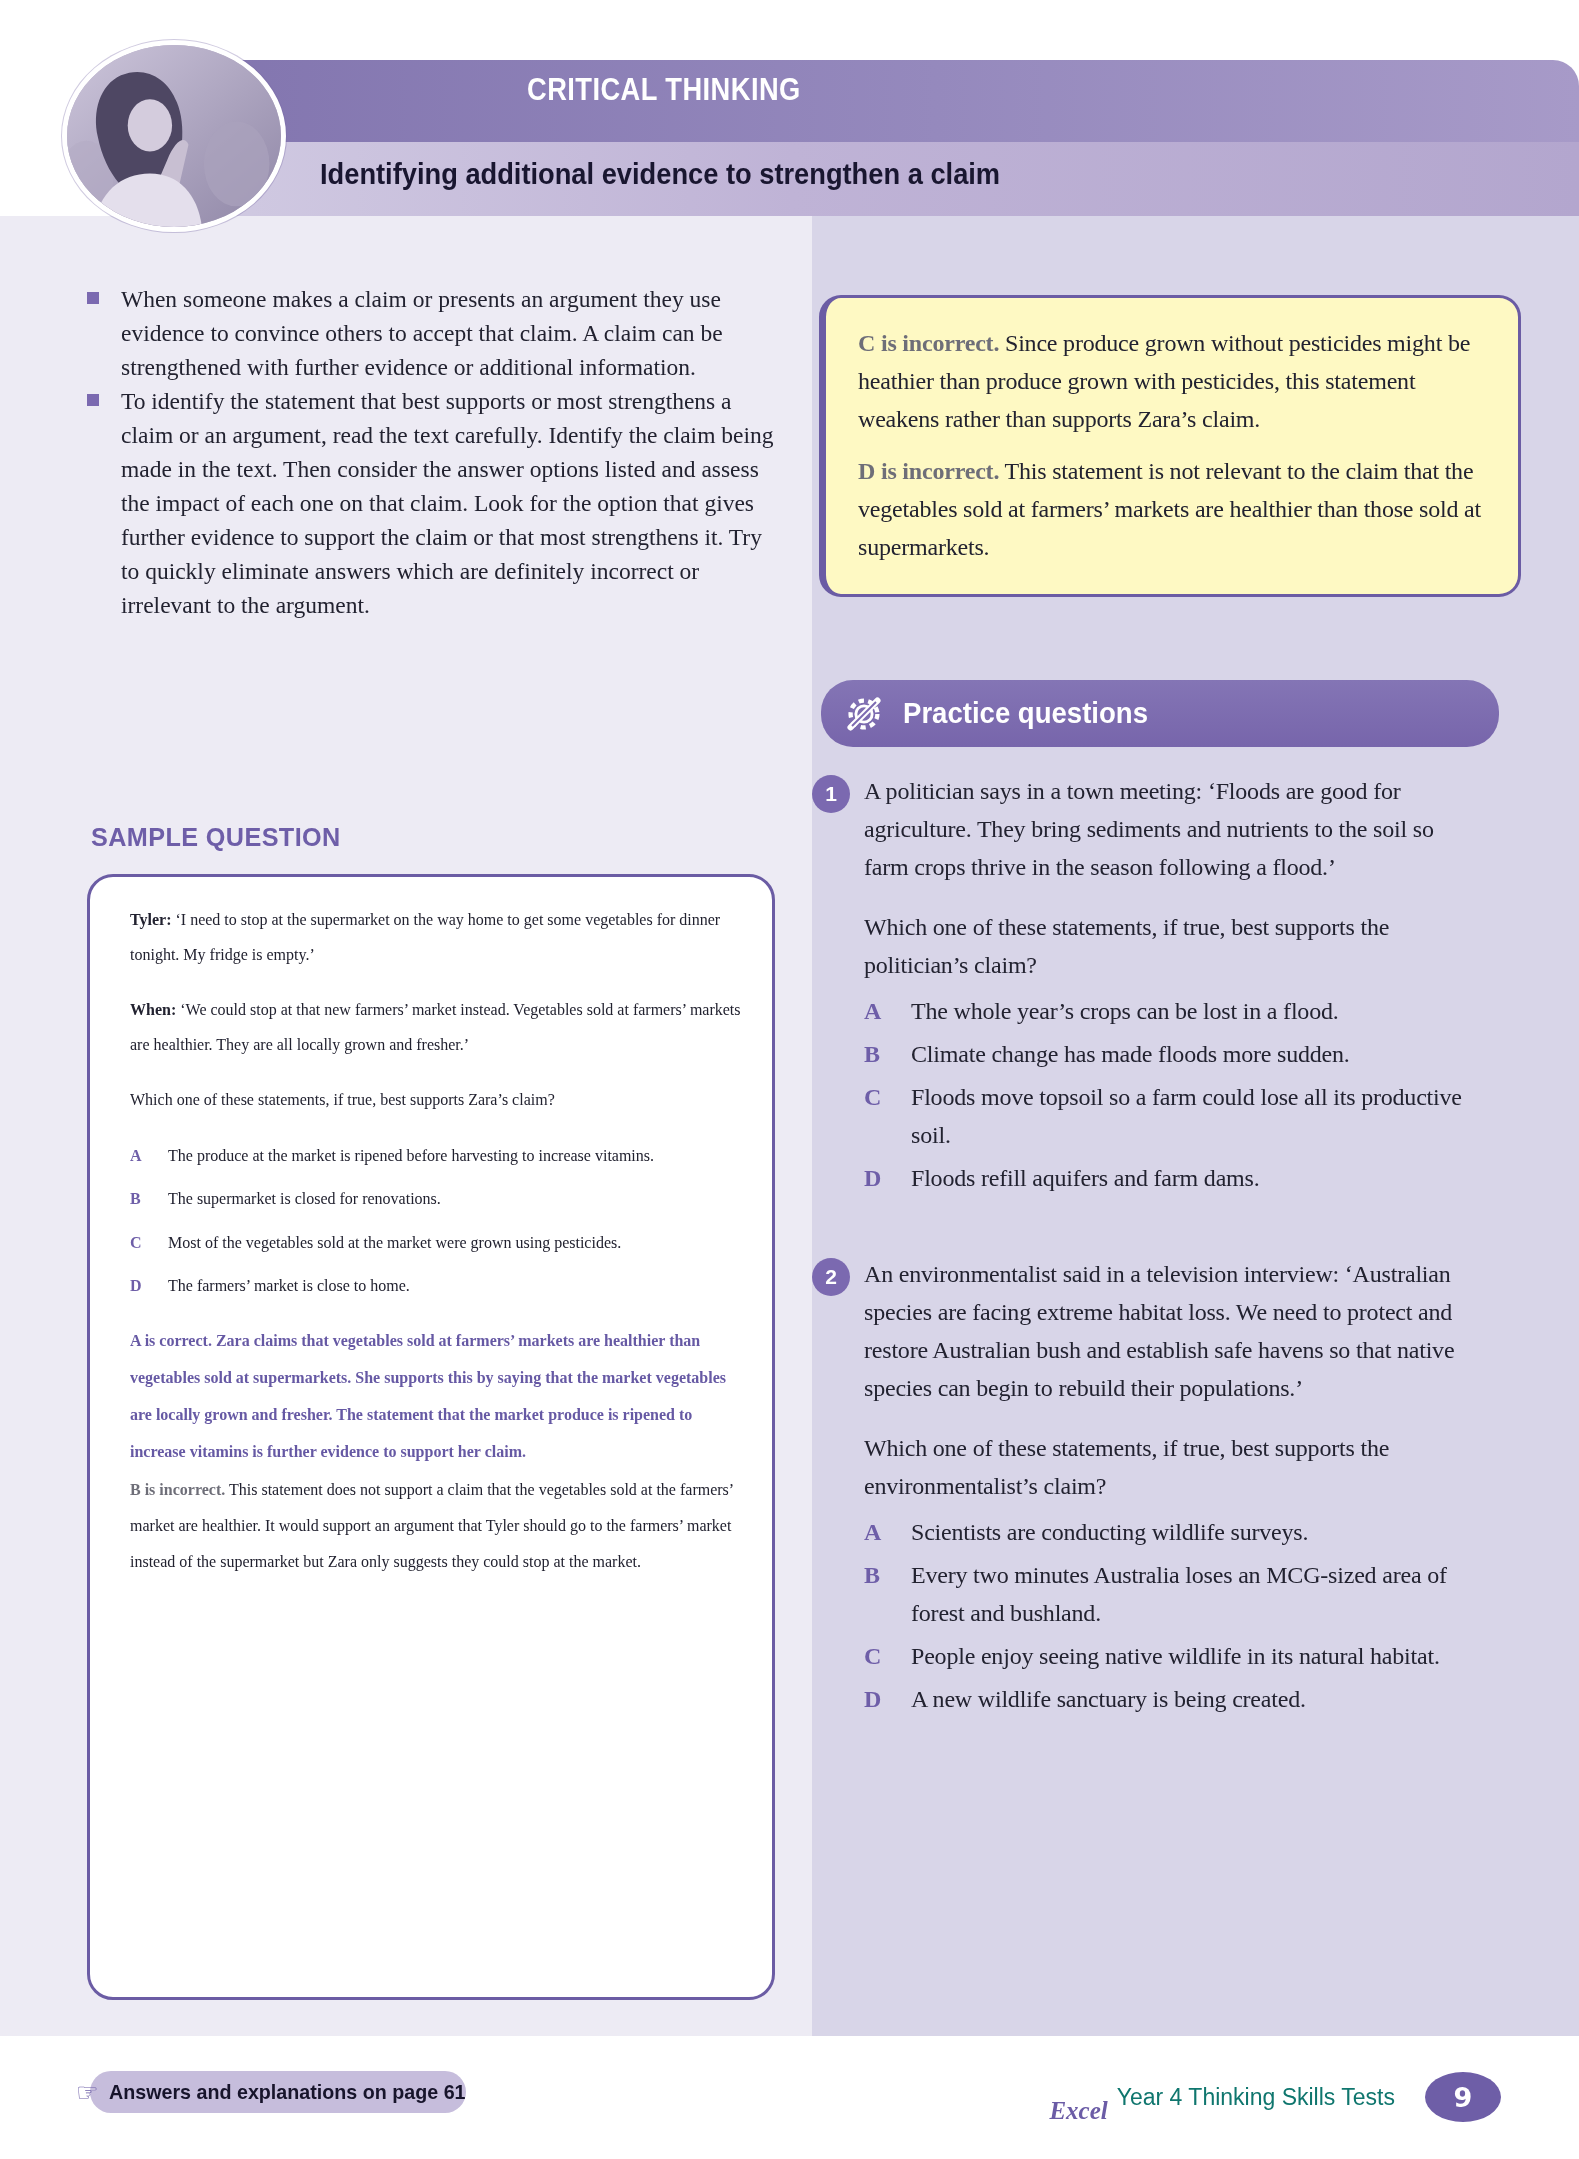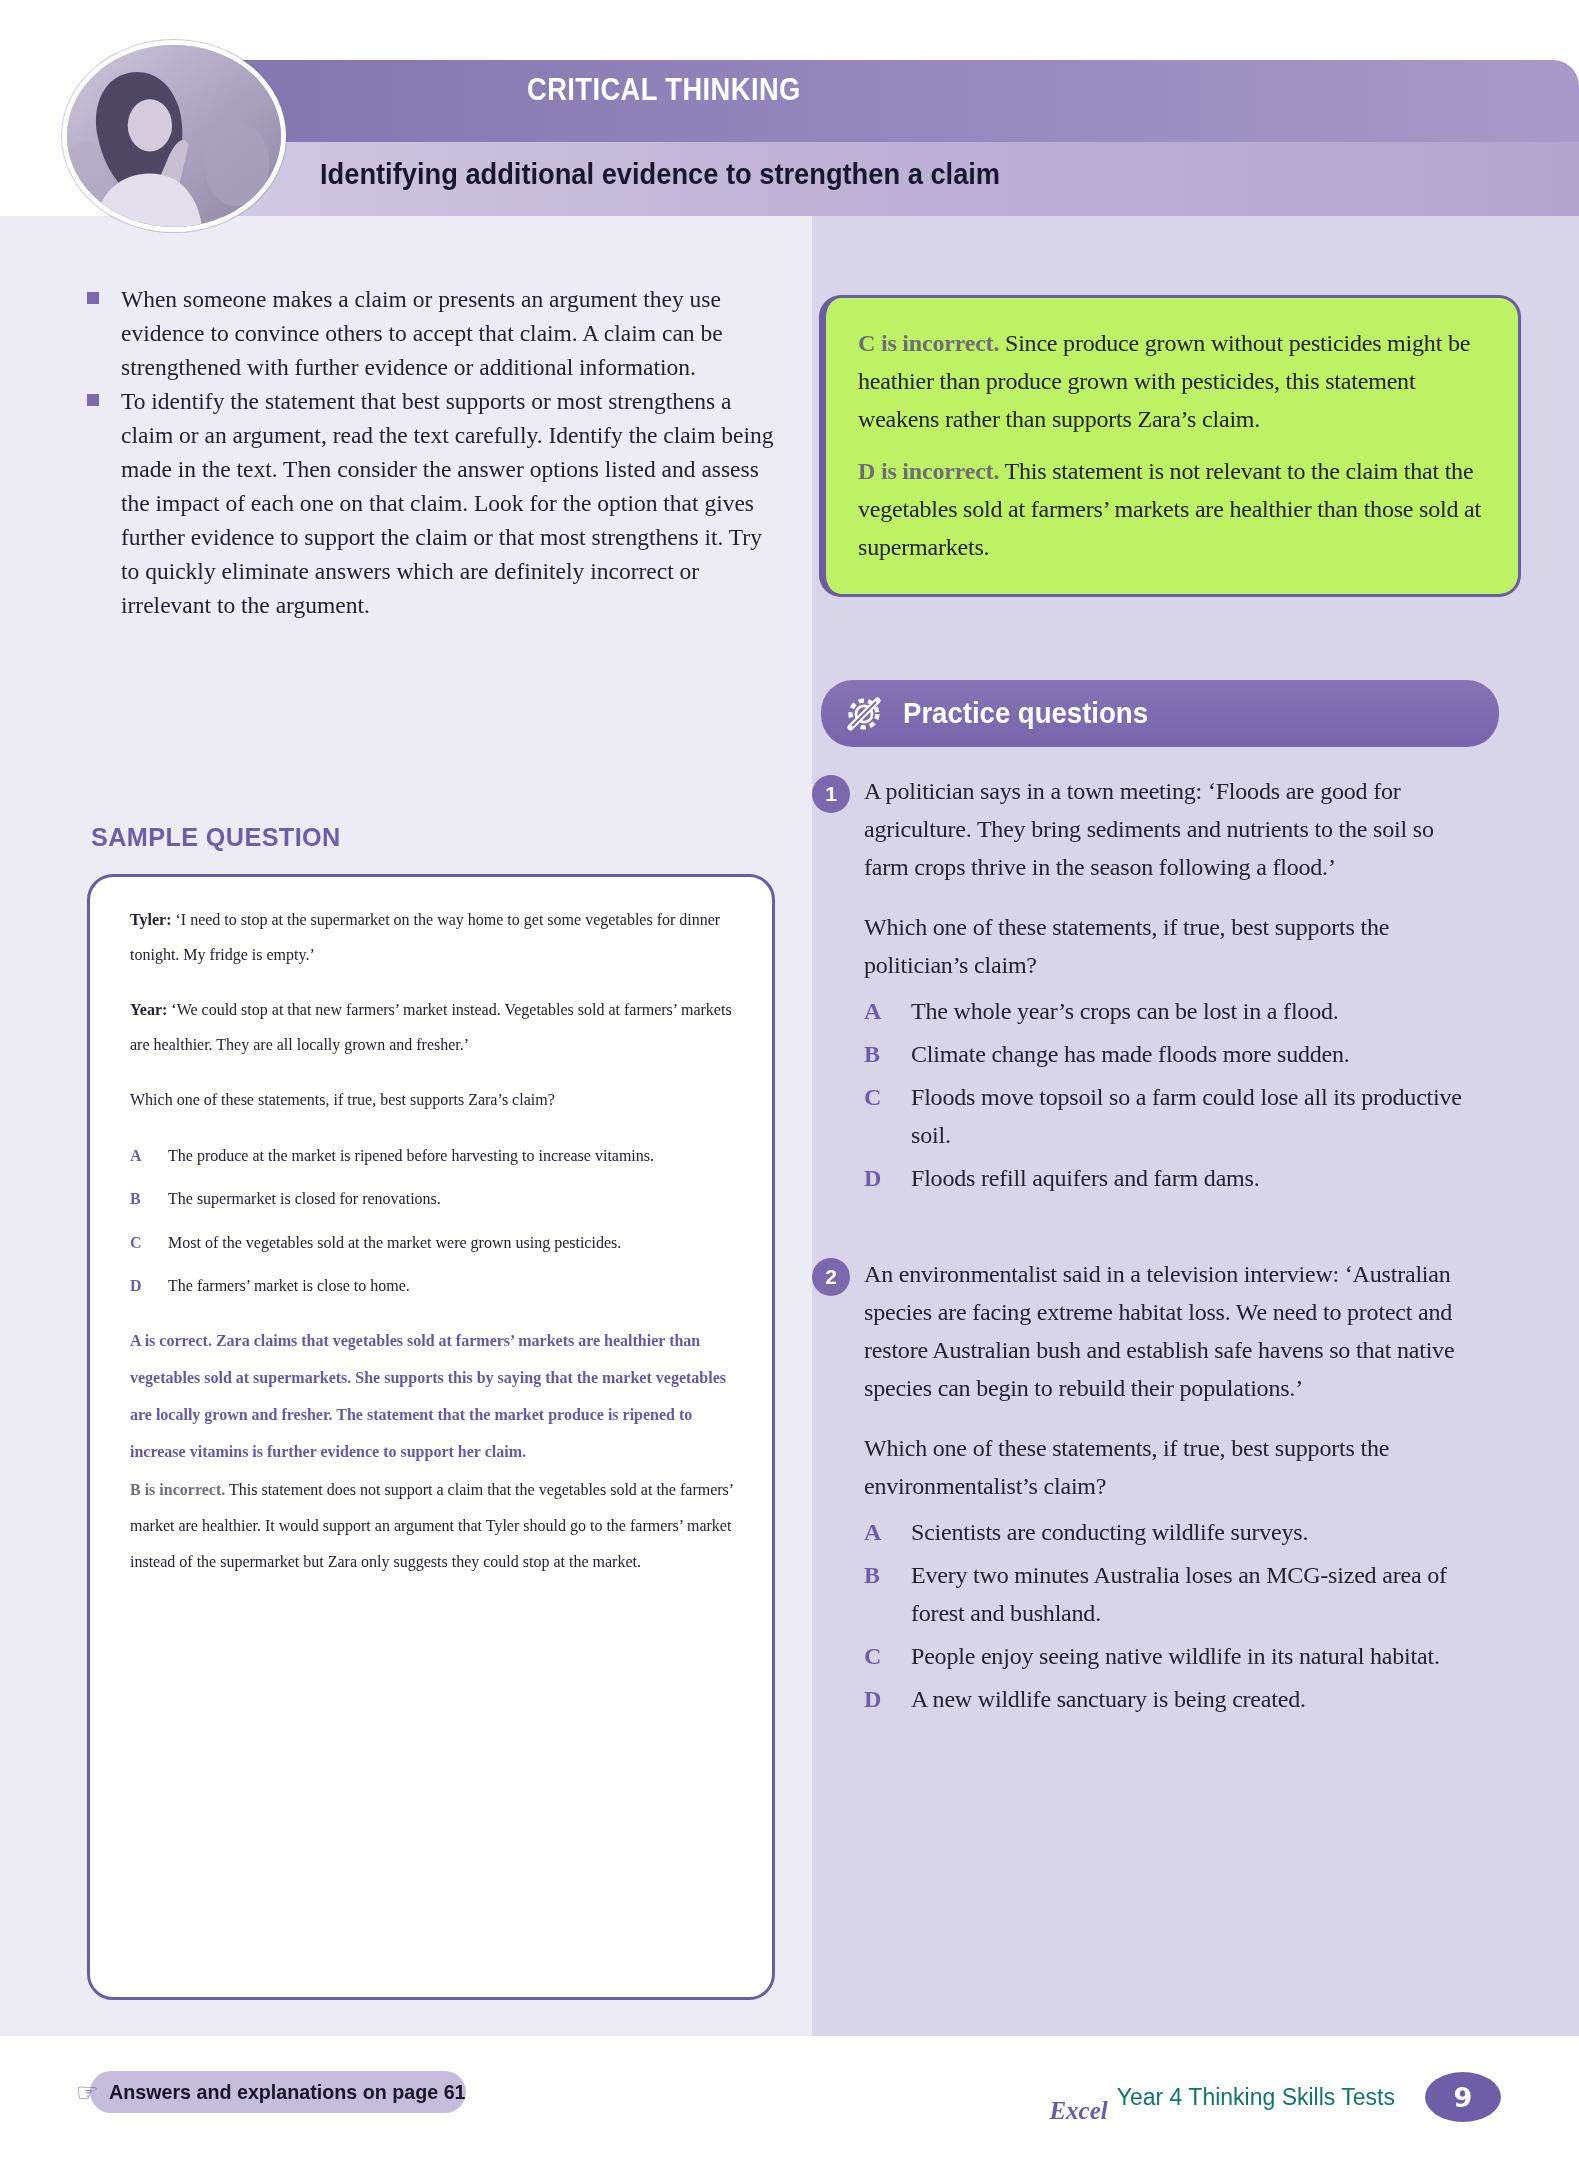--- a/index.html
+++ b/index.html
@@ -49,21 +49,21 @@
   .opt-row{display:flex;margin:9px 0;}
   .opt-letter{flex:0 0 38px;font-weight:700;color:#6e5ea8;}
   .opt-text{flex:1;}
   .sample-box .opts{margin-bottom:18px;}
   .correct-para{color:#6659a4;font-weight:700;line-height:37px;margin-bottom:2px !important;}
   .inc-label{font-weight:700;color:#6e6e78;}
   .incorrect-para{line-height:36px;}
 
   
   .answer-box{position:absolute;left:819px;top:295px;width:702px;box-sizing:border-box;
-         background:#bef264;border:3px solid #6b5ca4;border-left-width:7px;border-radius:22px;
+         background:#fef9c3;border:3px solid #6b5ca4;border-left-width:7px;border-radius:22px;
          padding:26px 34px 28px 32px;font-size:24px;line-height:38px;letter-spacing:-0.2px;}
   .answer-box p{margin:0 0 14px 0;}
   .answer-box p:last-child{margin-bottom:0;}
   .practice-banner{position:absolute;left:821px;top:680px;width:678px;height:67px;
          background:linear-gradient(180deg,#8475b5 0%,#7765ab 100%);border-radius:32px;
          display:flex;align-items:center;padding-left:20px;gap:16px;box-sizing:border-box;}
   .practice-banner .pq-label{color:#ffffff;font-family:"Liberation Sans",sans-serif;
          font-weight:800;font-size:29px;transform:scaleX(.95);transform-origin:left center;white-space:nowrap;}
   .gear-icon{width:46px;height:46px;display:block;}
   .question{position:absolute;left:812px;width:662px;font-size:24px;line-height:38px;letter-spacing:-0.2px;}
@@ -133,21 +133,21 @@
       <li>
         <span class="bullet-sq"></span>
         <span>To identify the statement that best supports or most strengthens a claim or an argument, read the text carefully. Identify the claim being made in the text. Then consider the answer options listed and assess the impact of each one on that claim. Look for the option that gives further evidence to support the claim or that most strengthens it. Try to quickly eliminate answers which are definitely incorrect or irrelevant to the argument.</span>
       </li>
     </ul>
 
     <h2 class="sample-heading">SAMPLE QUESTION</h2>
 
     <div class="sample-box">
       <p><b>Tyler:</b> <span>‘I need to stop at the supermarket on the way home to get some vegetables for dinner tonight. My fridge is empty.’</span></p>
-      <p><b>Year:</b> <span>‘We could stop at that new farmers’ market instead. Vegetables sold at farmers’ markets are healthier. They are all locally grown and fresher.’</span></p>
+      <p><b>When:</b> <span>‘We could stop at that new farmers’ market instead. Vegetables sold at farmers’ markets are healthier. They are all locally grown and fresher.’</span></p>
       <p>Which one of these statements, if true, best supports Zara’s claim?</p>
 
       <div class="opts">
         <div class="opt-row">
           <span class="opt-letter">A</span>
           <span class="opt-text">The produce at the market is ripened before harvesting to increase vitamins.</span>
         </div>
         <div class="opt-row">
           <span class="opt-letter">B</span>
           <span class="opt-text">The supermarket is closed for renovations.</span>

